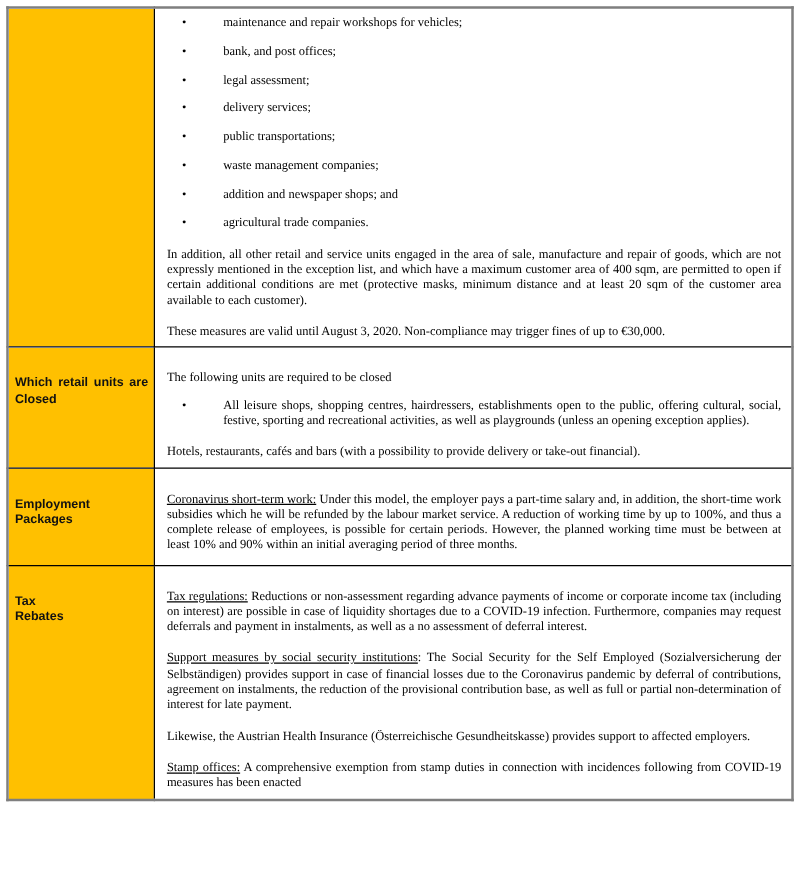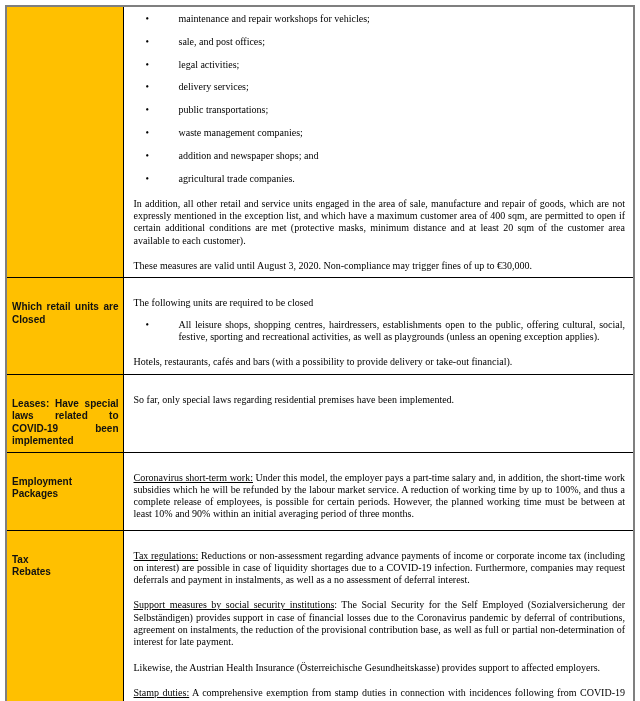--- a/index.html
+++ b/index.html
@@ -96,25 +96,25 @@
     <tbody>
         <tr class="r1">
       <td class="hcell"></td>
       <td class="bcell">
         <div class="bullet">
               <span class="marker">•</span>
               <span class="btext">maintenance and repair workshops for vehicles;</span>
             </div>
         <div class="bullet">
               <span class="marker">•</span>
-              <span class="btext">sale, and post offices;</span>
+              <span class="btext">bank, and post offices;</span>
             </div>
         <div class="bullet">
               <span class="marker">•</span>
-              <span class="btext">legal activities;</span>
+              <span class="btext">legal assessment;</span>
             </div>
         <div class="bullet">
               <span class="marker">•</span>
               <span class="btext">delivery services;</span>
             </div>
         <div class="bullet">
               <span class="marker">•</span>
               <span class="btext">public transportations;</span>
             </div>
         <div class="bullet">
@@ -139,44 +139,38 @@
       <td class="bcell">
         <p class="para">The following units are required to be closed</p>
         <div class="bullet tight">
               <span class="marker">•</span>
               <span class="btext">All leisure shops, shopping centres, hairdressers, establishments open to the public, offering cultural, social, festive, sporting and recreational activities, as well as playgrounds (unless an opening exception applies).</span>
             </div>
         <p class="para">Hotels, restaurants, cafés and bars (with a possibility to provide delivery or take-out financial).</p>
       </td>
     </tr>
 
-    <tr class="r3">
-      <td class="hcell">Leases: Have special laws related to COVID-19 been implemented</td>
-      <td class="bcell">
-        <p class="para">So far, only special laws regarding residential premises have been implemented.</p>
-      </td>
-    </tr>
 
     <tr class="r4">
       <td class="hcell">Employment Packages</td>
       <td class="bcell">
         <p class="para"><span class="lead">Coronavirus short-term work:</span><span> Under this model, the employer pays a part-time salary and, in addition, the short-time work subsidies which he will be refunded by the labour market service. A reduction of working time by up to 100%, and thus a complete release of employees, is possible for certain periods. However, the planned working time must be between at least 10% and 90% within an initial averaging period of three months.</span></p>
       </td>
     </tr>
 
     <tr class="r5">
       <td class="hcell">
         <span class="hline">Tax</span>
         <span class="hline">Rebates</span>
       </td>
       <td class="bcell">
         <p class="para"><span class="lead">Tax regulations:</span><span> Reductions or non-assessment regarding advance payments of income or corporate income tax (including on interest) are possible in case of liquidity shortages due to a COVID-19 infection. Furthermore, companies may request deferrals and payment in instalments, as well as a no assessment of deferral interest.</span></p>
         <p class="para"><span class="lead">Support measures by social security institutions</span><span>: The Social Security for the Self Employed (Sozialversicherung der Selbständigen) provides support in case of financial losses due to the Coronavirus pandemic by deferral of contributions, agreement on instalments, the reduction of the provisional contribution base, as well as full or partial non-determination of interest for late payment.</span></p>
         <p class="para">Likewise, the Austrian Health Insurance (Österreichische Gesundheitskasse) provides support to affected employers.</p>
-        <p class="para"><span class="lead">Stamp duties:</span><span> A comprehensive exemption from stamp duties in connection with incidences following from COVID-19 measures has been enacted</span></p>
+        <p class="para"><span class="lead">Stamp offices:</span><span> A comprehensive exemption from stamp duties in connection with incidences following from COVID-19 measures has been enacted</span></p>
       </td>
     </tr>
 
   </tbody>
     </table>
 
   <div class="caption">Table 2.1: Summary of impact of the Covid-19 on Retail in Austria</div>
 
 </div>
 

